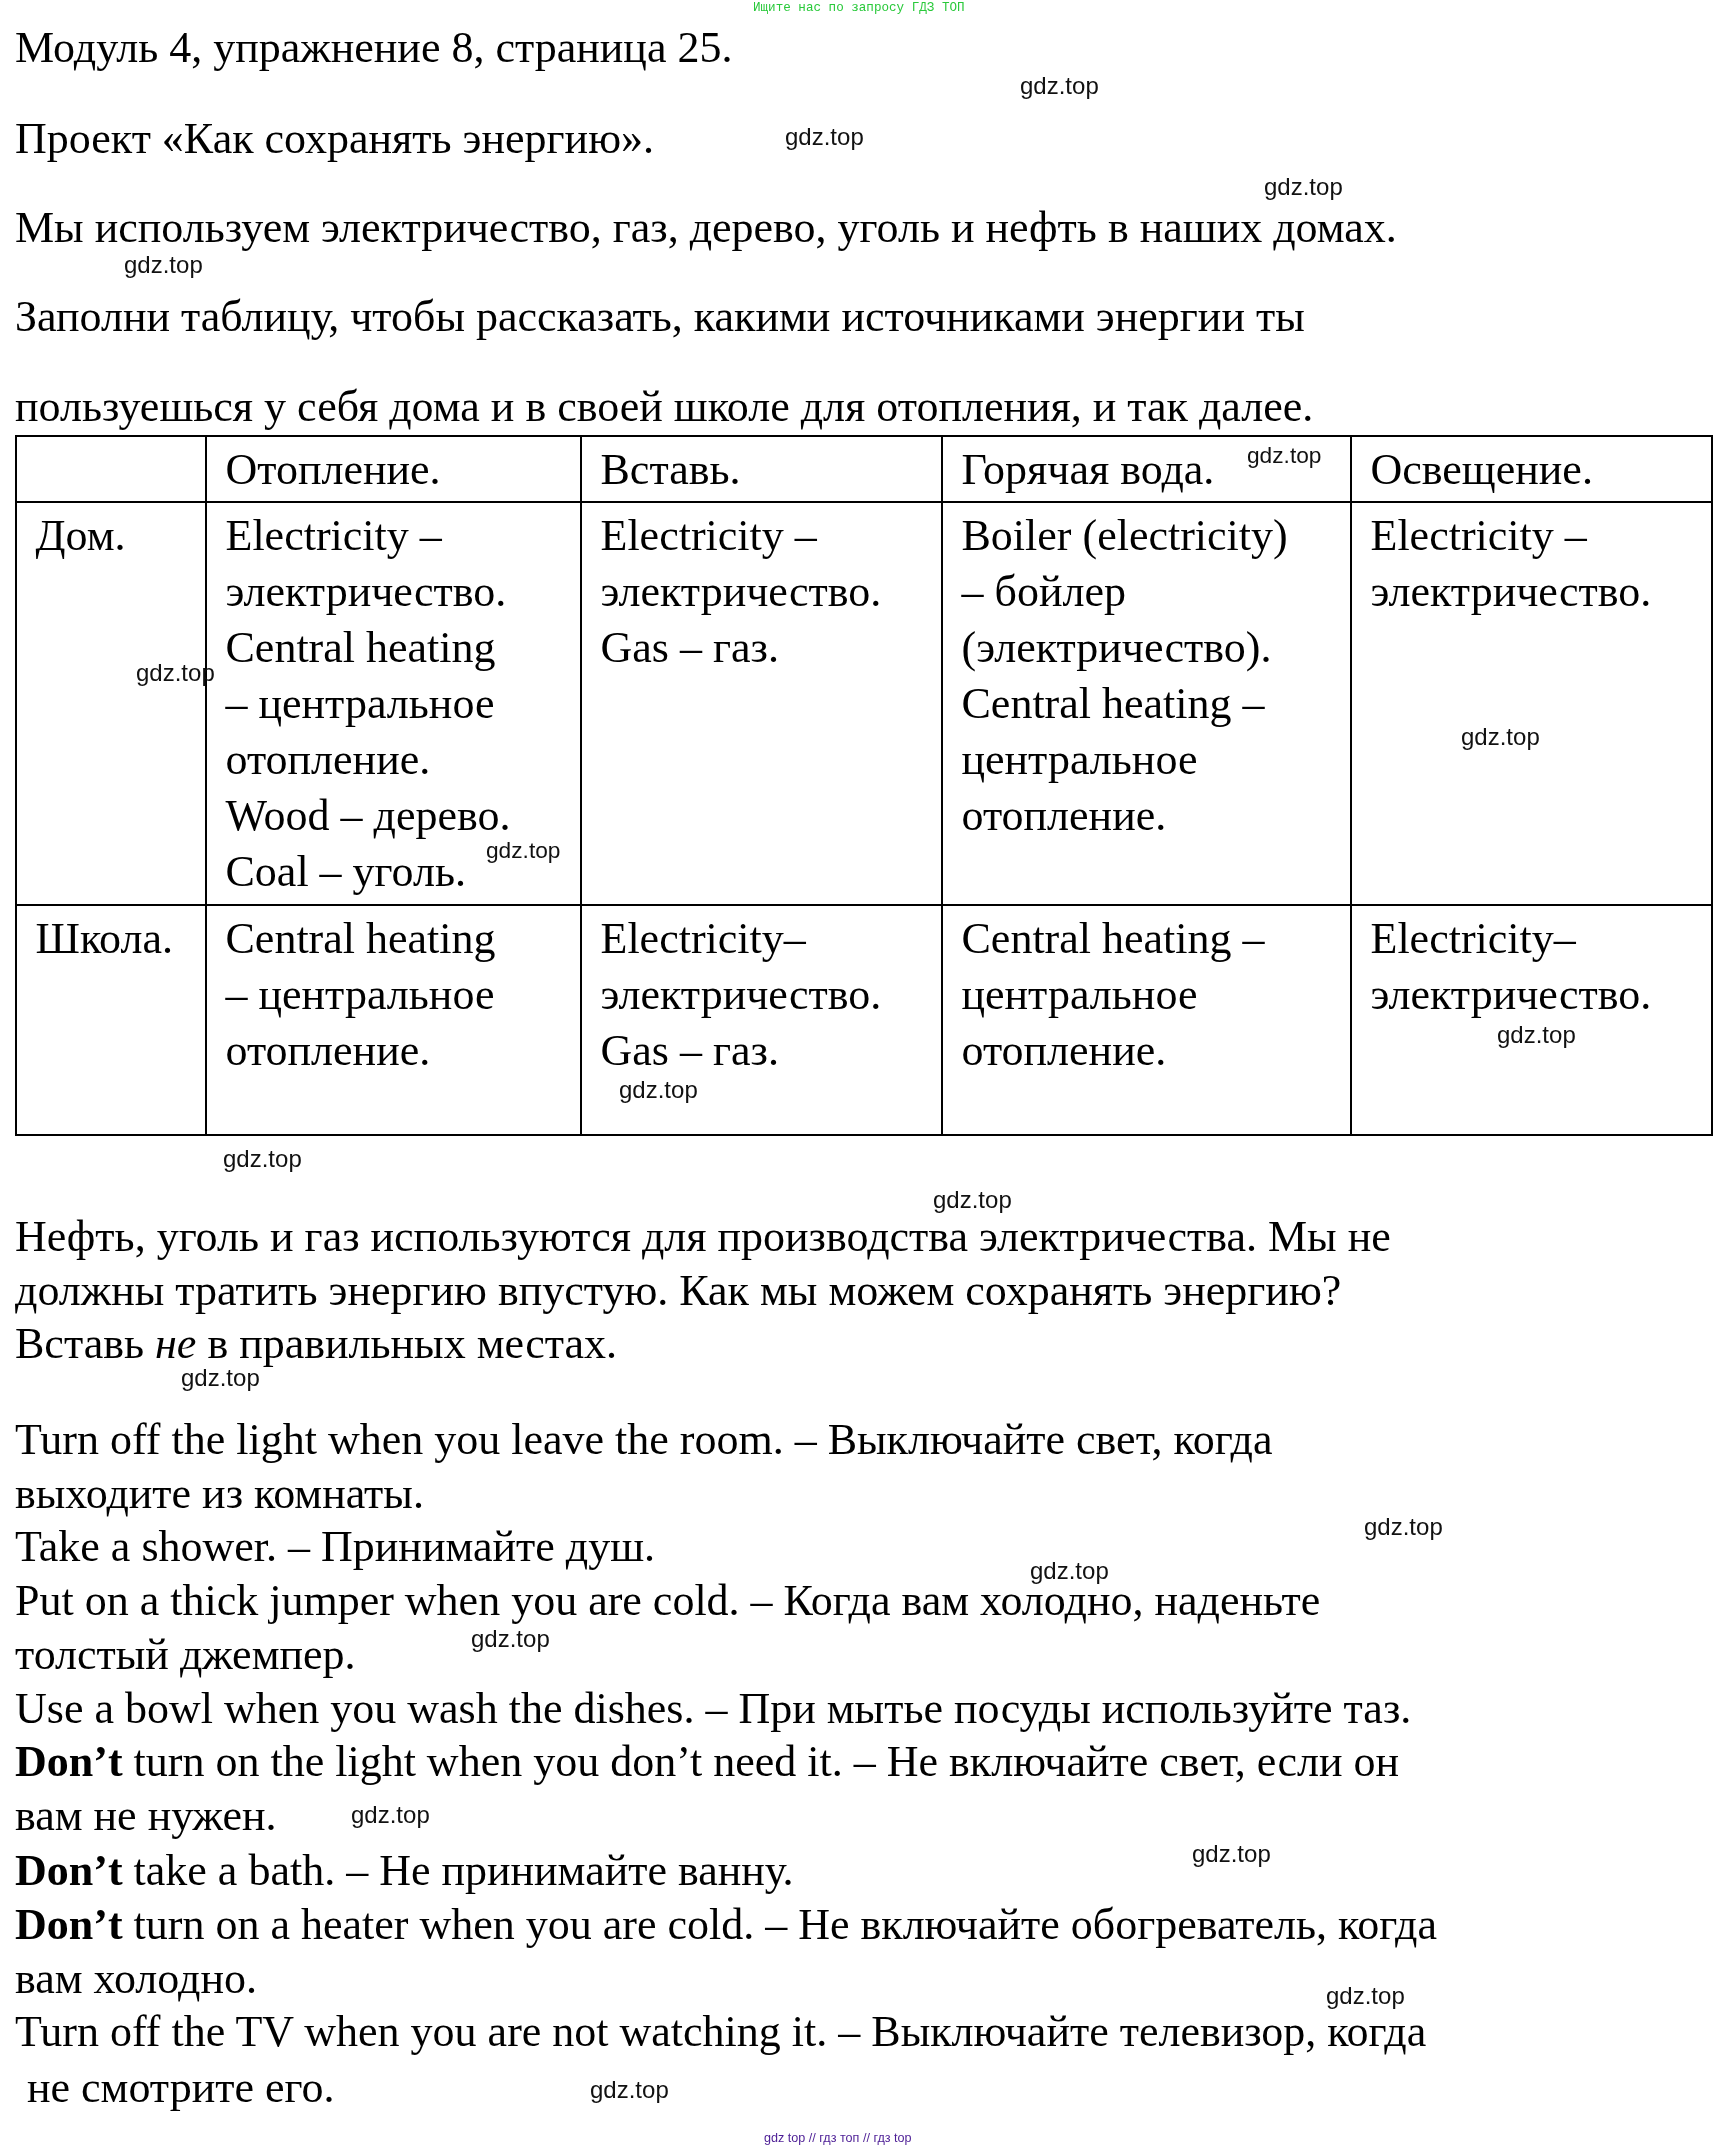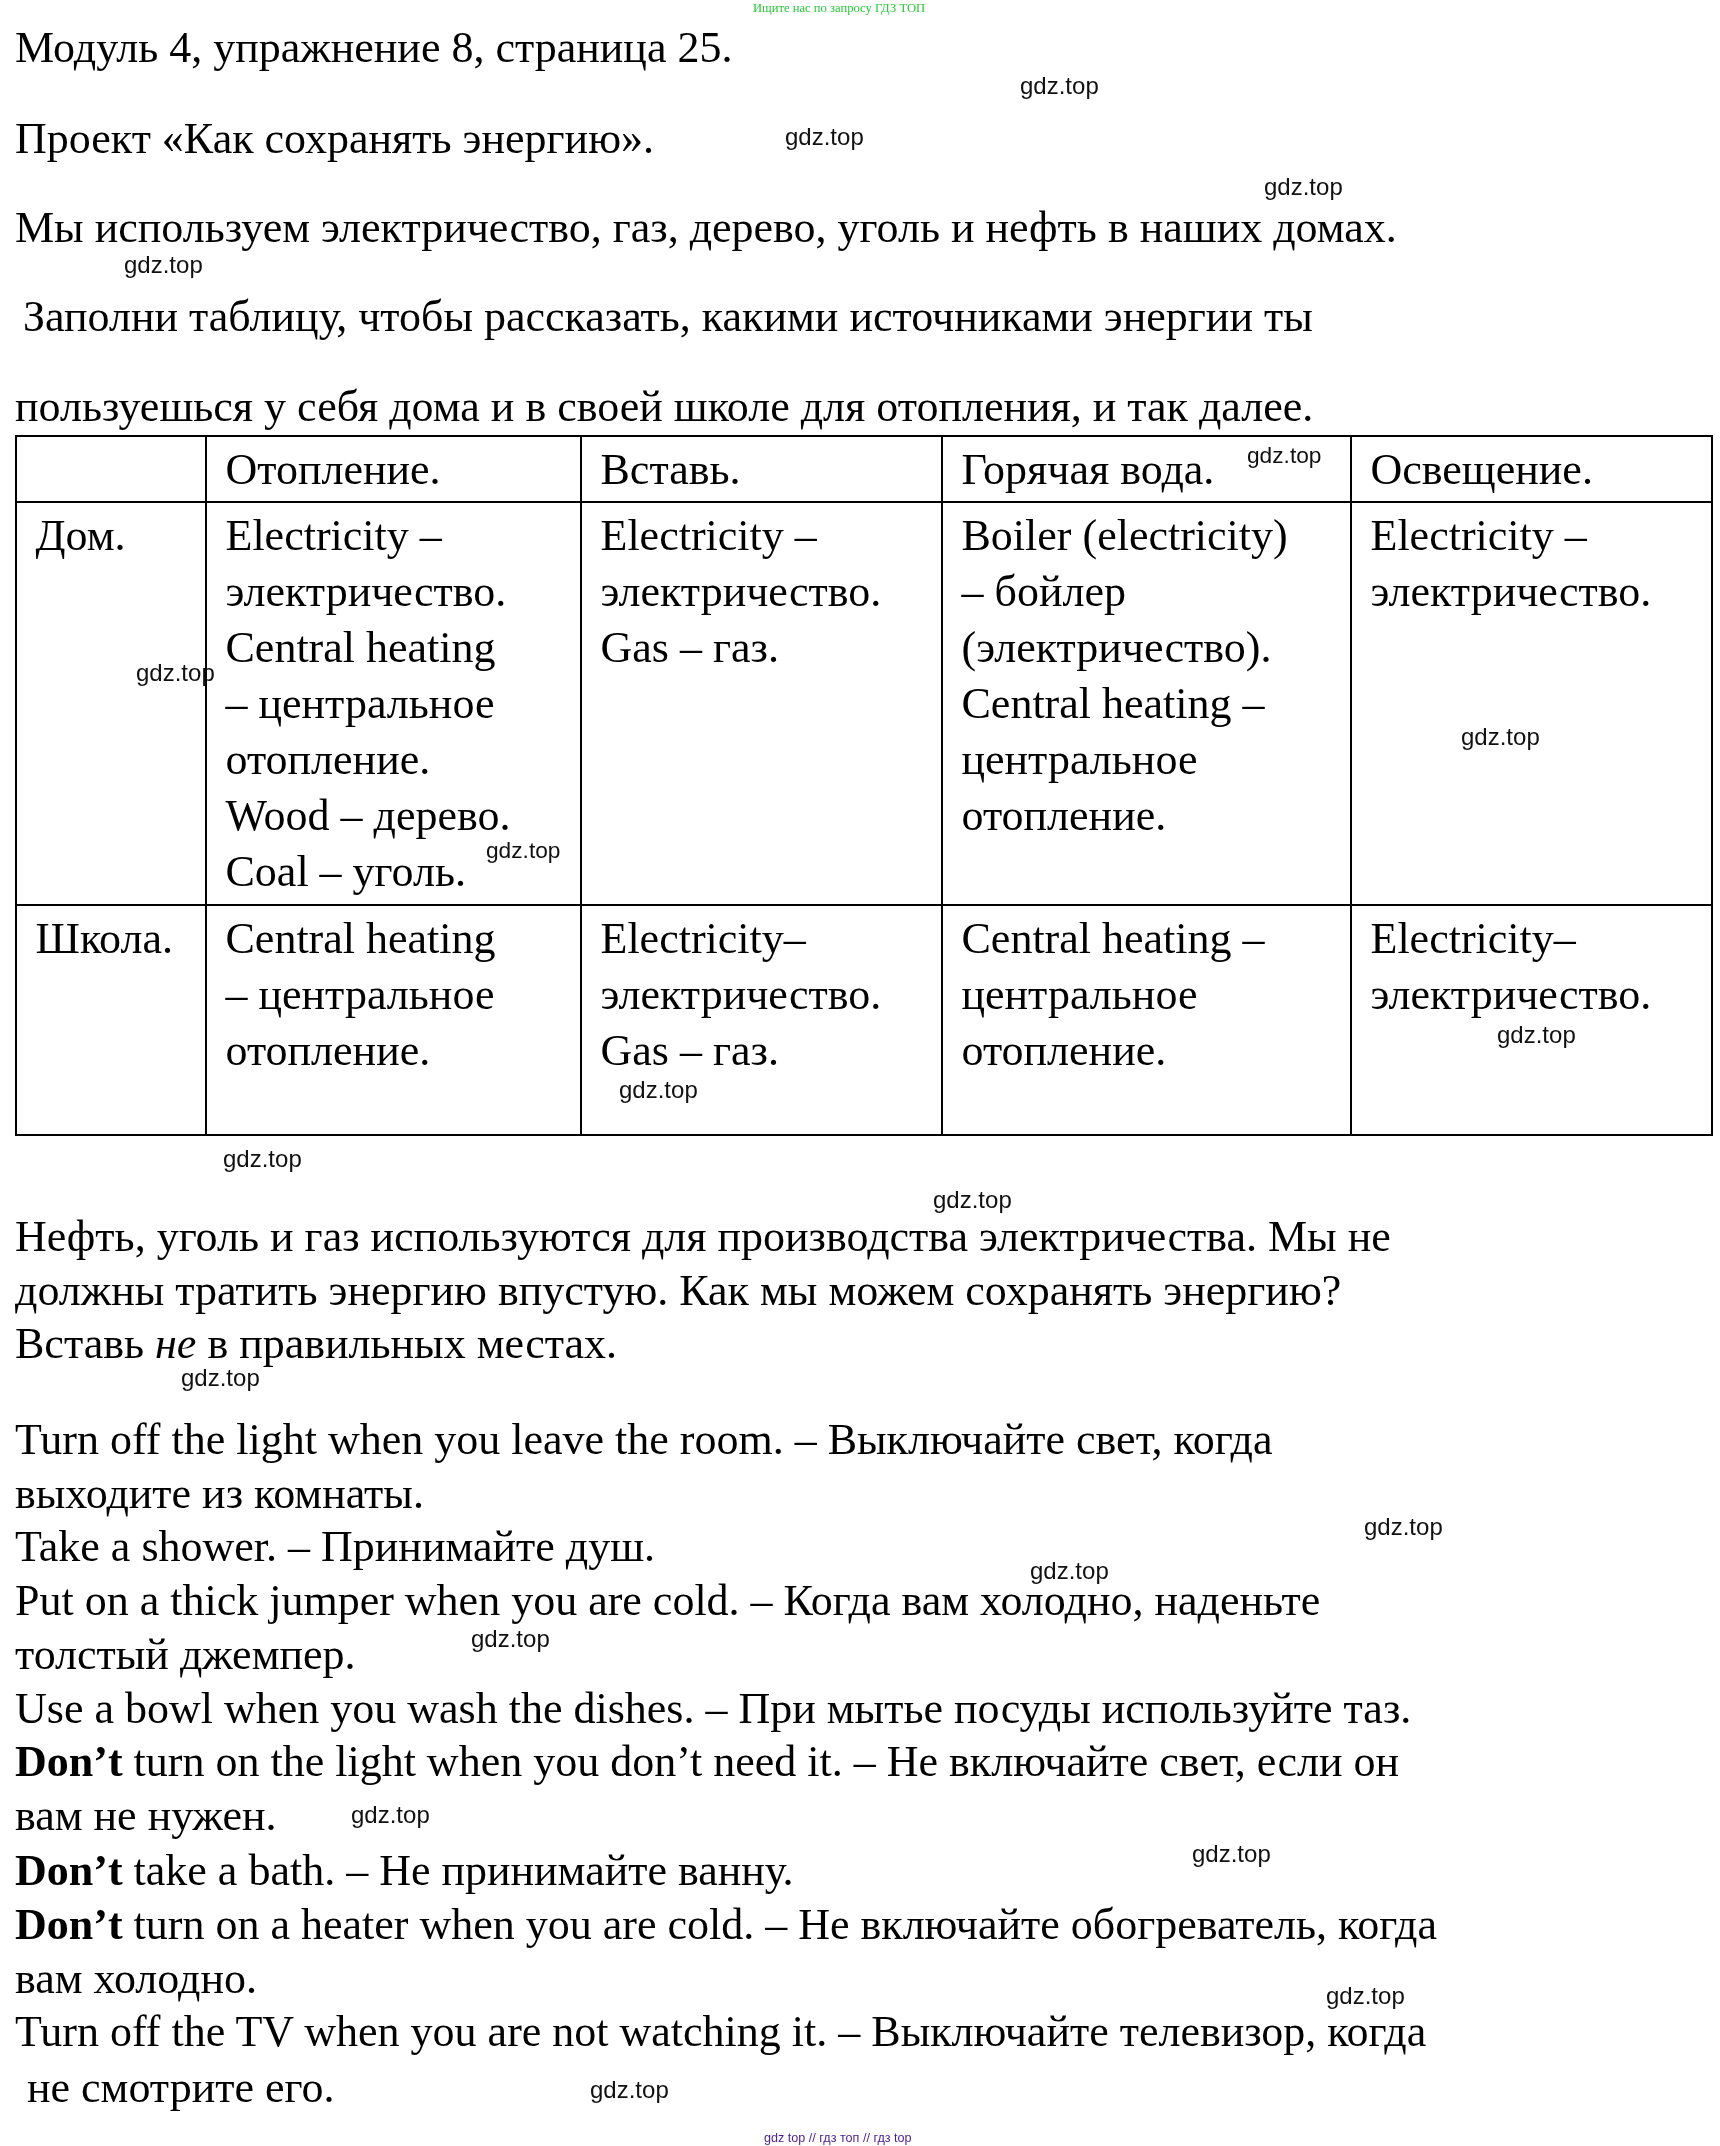--- a/index.html
+++ b/index.html
@@ -1,37 +1,37 @@
 <!DOCTYPE html>
 <html style="font-size:13.4px"><head>
 <meta charset="utf-8">
 <style>
   html, body { margin:0; padding:0; background:#ffffff; }
   body { width:1721px; height:2146px; position:relative; overflow:hidden;
          font-family:"Liberation Serif","DejaVu Serif",serif; color:#000; }
   .abs { position:absolute; white-space:nowrap; }
-  .banner { font-family:Liberation Serif, serif; font-size:12.6px; color:#29c93a; }
+  .banner { font-family:Liberation Mono, monospace; font-size:12.6px; color:#29c93a; }
   .footer { font-family:"Liberation Sans","DejaVu Sans",sans-serif; font-size:12.6px; color:#4c1d95; }
   .wm { font-family:"Liberation Sans","DejaVu Sans",sans-serif; font-size:24px; color:#111; }
   .line { font-size:44px; line-height:54px; }
   table.grid { position:absolute; left:15px; top:435px; width:1697px; border-collapse:collapse; table-layout:fixed; }
   table.grid td { border:2.5px solid #000; vertical-align:top; font-size:44px; line-height:56px; padding:5px 18.5px 3.4px 18.5px; white-space:normal; }
   table.grid td .cl { display:block; white-space:nowrap; }
   .b { font-weight:bold; }
   .i { font-style:italic; }
 </style>
 </head>
 <body>
 
 <div class="abs banner" style="left:753px; top:0.8px;">Ищите нас по запросу ГДЗ ТОП</div>
 
 <div class="abs line" style="left:15px; top:21px;">Модуль 4, упражнение 8, страница 25.</div>
 <div class="abs line" style="left:15px; top:112px;">Проект «Как сохранять энергию».</div>
 <div class="abs line" style="left:15px; top:201px;">Мы используем электричество, газ, дерево, уголь и нефть в наших домах.</div>
-<div class="abs line" style="left:15px; top:290px;margin-left:8px;">Заполни таблицу, чтобы рассказать, какими источниками энергии ты</div>
+<div class="abs line" style="left:15px; top:290px;">Заполни таблицу, чтобы рассказать, какими источниками энергии ты</div>
 <div class="abs line" style="left:15px; top:351px;margin-top:29px;">пользуешься у себя дома и в своей школе для отопления, и так далее.</div>
 
 <table class="grid">
   <colgroup>
     <col style="width:190px">
       <col style="width:375px">
       <col style="width:361px">
       <col style="width:409px">
       <col style="width:361px">
   </colgroup>

